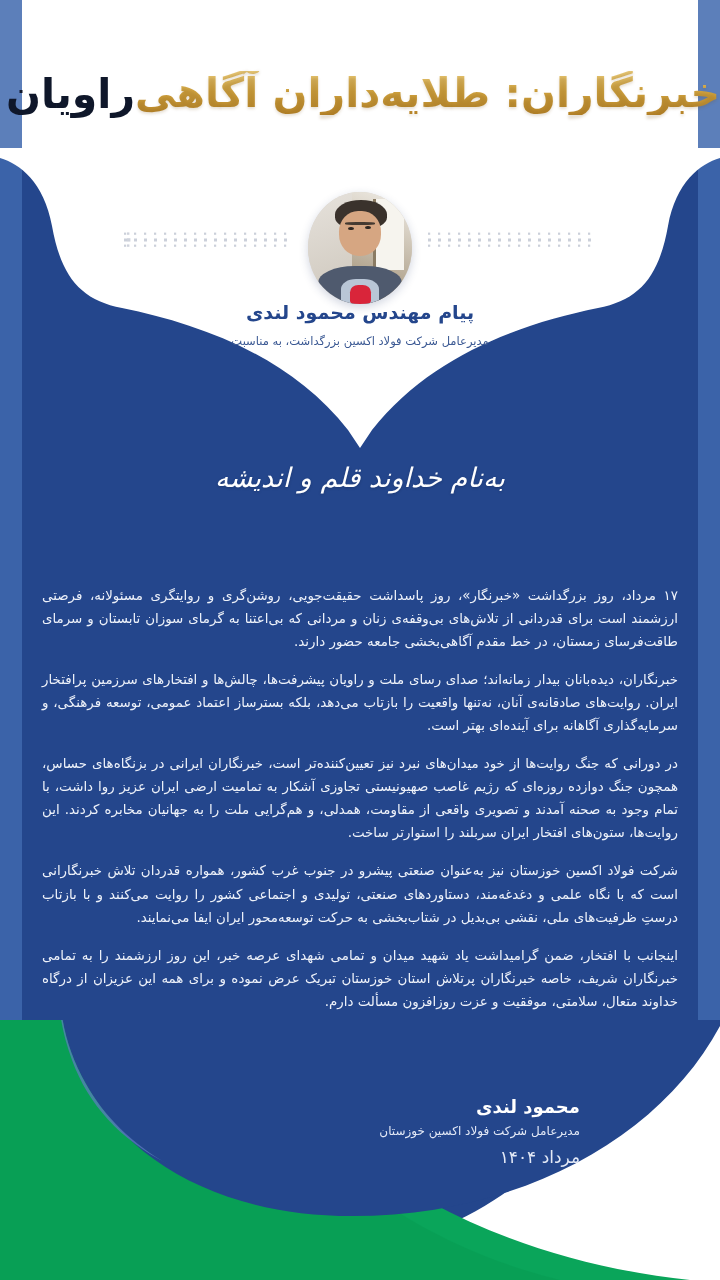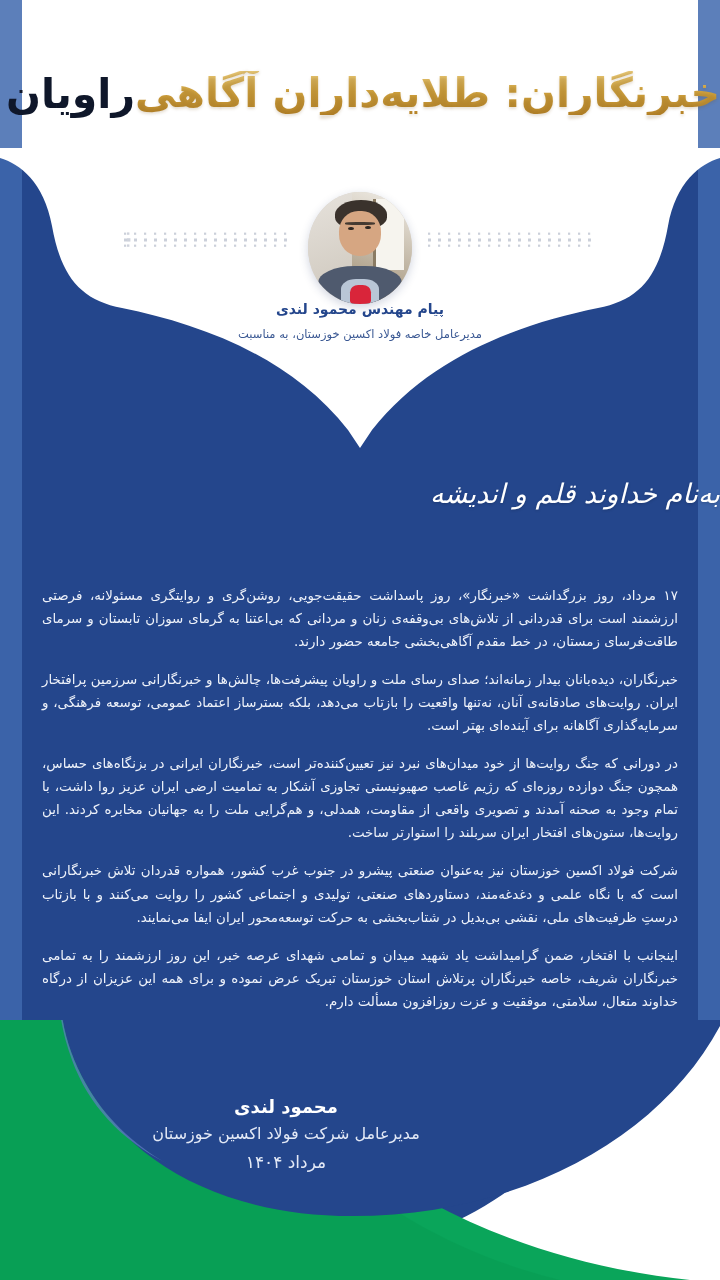--- a/index.html
+++ b/index.html
@@ -98,54 +98,54 @@
   .dots-left  { left:124px;  width:168px; }
   .dots-right { right:124px; width:168px; }
   .dots svg { display:block; width:100%; height:22px; }
 
   
   .name-block {
     position:absolute; top:300px; left:0; width:720px;
     text-align:center; z-index:24; direction:rtl;
   }
   .name-main {
-    font-size:14px; font-weight:bold; color:#24468c;
+    font-size:19px; font-weight:bold; color:#24468c;
     letter-spacing:.3px; line-height:1.3;
   }
   .name-sub {
     font-size:11.5px; color:#3a5893; line-height:1.85;
     margin-top:6px; font-weight:normal;
   }
 
   
   .bismillah {
-    position:absolute; top:478px; left:0; width:720px;
-    z-index:24; direction:rtl;
+    position:absolute; top:462px; left:0; width:720px;
+    text-align:center; z-index:24; direction:rtl;
     color:#ffffff; font-size:27px;
     font-family:"DejaVu Serif","Liberation Serif",serif;
     font-style:italic; letter-spacing:1px;
     text-shadow:0 1px 3px rgba(0,0,0,.18);
   }
 
   
   .body-text {
     position:absolute; top:536px; left:42px; width:636px;
     z-index:24; direction:rtl; text-align:justify;
     color:#eef2fa; font-size:13.4px; line-height:1.72;margin-top:48px;
   }
   .body-text p { margin-bottom:15px; text-align:justify; text-justify:inter-word; }
   .body-text p:last-child { margin-bottom:0; }
 
   
   .signature {
-    position:absolute; top:1096px; left:0; width:572px;
-    text-align:center; z-index:30; direction:rtl; color:#ffffff;
+    position:absolute; top:1096px; left:8px; width:572px;
+    z-index:30; direction:rtl; color:#ffffff;
   }
   .sig-name { font-size:18px; font-weight:bold; letter-spacing:.3px; }
-  .sig-role { font-size:16px; margin-top:7px; color:#e3e9f6; }
+  .sig-role { font-size:12px; margin-top:7px; color:#e3e9f6; }
   .sig-date { font-size:17px; margin-top:9px; color:#e3e9f6; }
 
   
   .flag-foot {
     position:absolute; bottom:0; left:0; width:720px; height:260px;
     z-index:14; overflow:hidden;
   }
   .flag-foot svg { display:block; width:720px; height:260px; }
 </style>
 </head>
@@ -314,29 +314,29 @@
         <rect x="160" y="9.5" width="3" height="3"></rect>
           <rect x="160" y="3.6" width="2.2" height="2.2"></rect>
           <rect x="160" y="15.6" width="2.2" height="2.2"></rect>
       </g>
     </svg>
   </div>
 
   <div class="name-block">
     <div class="name-main">پیام مهندس محمود لندی</div>
     <div class="name-sub">
-      <div>مدیرعامل خاصه فولاد اکسین خوزستان، به مناسبت</div>
+      <div>مدیرعامل شرکت فولاد اکسین بزرگداشت، به مناسبت</div>
     </div>
   </div>
 
   <div class="bismillah">به‌نام خداوند قلم و اندیشه</div>
 
   <div class="body-text">
     <p>۱۷ مرداد، روز بزرگداشت «خبرنگار»، روز پاسداشت حقیقت‌جویی، روشن‌گری و روایتگری مسئولانه، فرصتی ارزشمند است برای قدردانی از تلاش‌های بی‌وقفه‌ی زنان و مردانی که بی‌اعتنا به گرمای سوزان تابستان و سرمای طاقت‌فرسای زمستان، در خط مقدم آگاهی‌بخشی جامعه حضور دارند.</p>
-    <p>خبرنگاران، دیده‌بانان بیدار زمانه‌اند؛ صدای رسای ملت و راویان پیشرفت‌ها، چالش‌ها و خبرنگارانی سرزمین پرافتخار ایران. روایت‌های صادقانه‌ی آنان، نه‌تنها واقعیت را بازتاب می‌دهد، بلکه بسترساز اعتماد عمومی، توسعه فرهنگی، و سرمایه‌گذاری آگاهانه برای آینده‌ای بهتر است.</p>
+    <p>خبرنگاران، دیده‌بانان بیدار زمانه‌اند؛ صدای رسای ملت و راویان پیشرفت‌ها، چالش‌ها و افتخارهای سرزمین پرافتخار ایران. روایت‌های صادقانه‌ی آنان، نه‌تنها واقعیت را بازتاب می‌دهد، بلکه بسترساز اعتماد عمومی، توسعه فرهنگی، و سرمایه‌گذاری آگاهانه برای آینده‌ای بهتر است.</p>
     <p>در دورانی که جنگ روایت‌ها از خود میدان‌های نبرد نیز تعیین‌کننده‌تر است، خبرنگاران ایرانی در بزنگاه‌های حساس، همچون جنگ دوازده روزه‌ای که رژیم غاصب صهیونیستی تجاوزی آشکار به تمامیت ارضی ایران عزیز روا داشت، با تمام وجود به صحنه آمدند و تصویری واقعی از مقاومت، همدلی، و هم‌گرایی ملت را به جهانیان مخابره کردند. این روایت‌ها، ستون‌های افتخار ایران سربلند را استوارتر ساخت.</p>
     <p>شرکت فولاد اکسین خوزستان نیز به‌عنوان صنعتی پیشرو در جنوب غرب کشور، همواره قدردان تلاش خبرنگارانی است که با نگاه علمی و دغدغه‌مند، دستاوردهای صنعتی، تولیدی و اجتماعی کشور را روایت می‌کنند و با بازتاب درستِ ظرفیت‌های ملی، نقشی بی‌بدیل در شتاب‌بخشی به حرکت توسعه‌محور ایران ایفا می‌نمایند.</p>
     <p>اینجانب با افتخار، ضمن گرامیداشت یاد شهید میدان و تمامی شهدای عرصه خبر، این روز ارزشمند را به تمامی خبرنگاران شریف، خاصه خبرنگاران پرتلاش استان خوزستان تبریک عرض نموده و برای همه این عزیزان از درگاه خداوند متعال، سلامتی، موفقیت و عزت روزافزون مسألت دارم.</p>
   </div>
 
   <div class="signature">
     <div class="sig-name">محمود لندی</div>
     <div class="sig-role">مدیرعامل شرکت فولاد اکسین خوزستان</div>
     <div class="sig-date">مرداد ۱۴۰۴</div>
   </div>

